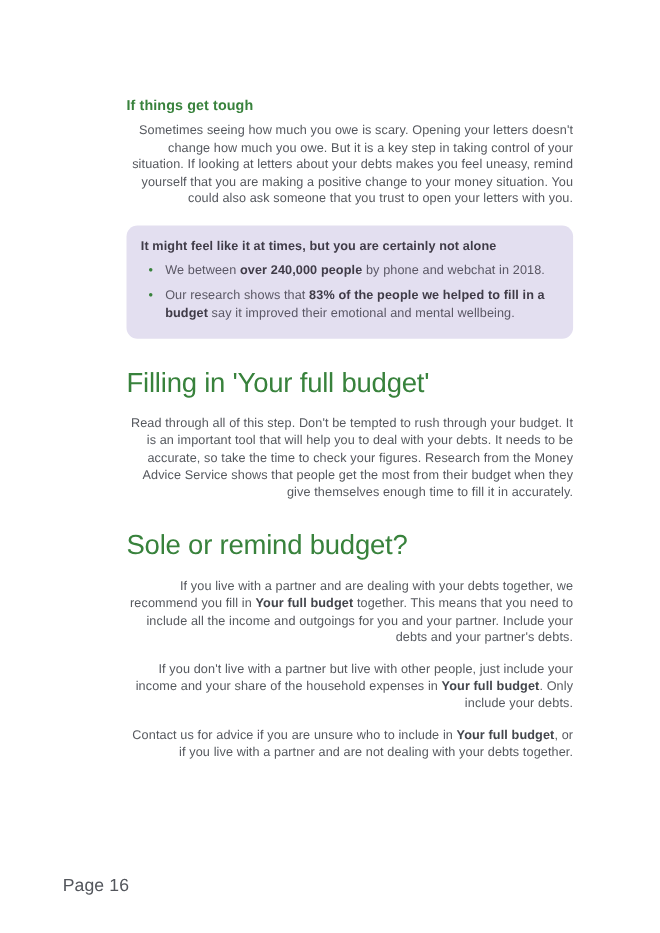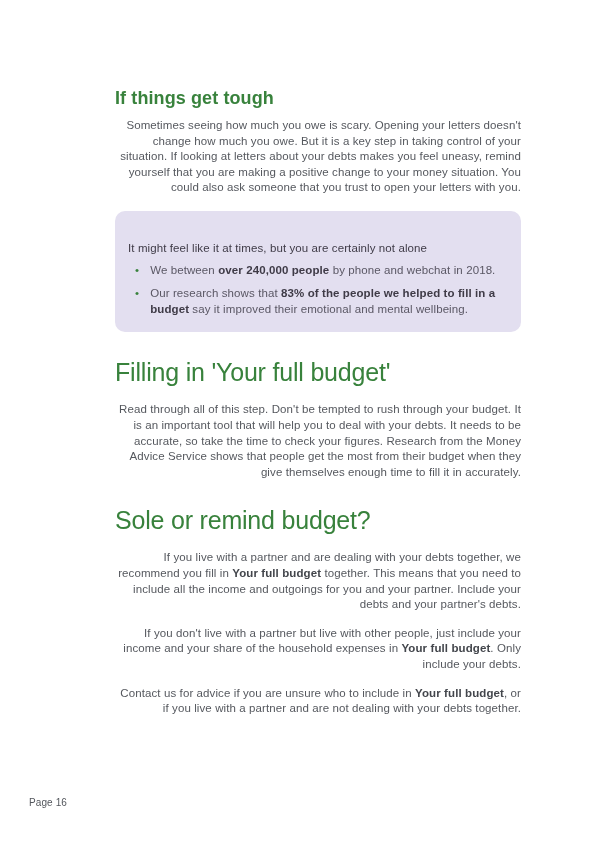--- a/index.html
+++ b/index.html
@@ -21,21 +21,21 @@
     position: relative;
     background: #ffffff;
   }
   .content {
     position: absolute;
     left: 115px;
     top: 88px;
     width: 406px;
   }
   .sub-heading {
-    font-size: 18px;
+    font-size: 13px;
     font-weight: bold;
     color: #38823c;
     margin: 0 0 9px 0;
     letter-spacing: 0.1px;
   }
   p.body {
     font-size: 11.5px;
     line-height: 15.6px;
     color: #55585e;
     margin: 0 0 13px 0;
@@ -47,23 +47,23 @@
     color: #43464c;
   }
   .callout {
     background: #e3dff0;
     border-radius: 10px;
     padding: 13px 16px 7px 13px;
     margin: 15px 0 0 0;
   }
   .callout-heading {
     font-size: 11.5px;
-    font-weight: normal;
+    font-weight: bold;
     color: #3f3b47;
-    margin: 18px 0 9px 0;
+    margin: 0 0 9px 0;
     letter-spacing: 0.1px;
   }
   ul.callout-list {
     list-style: none;
     margin: 0;
     padding: 0;
   }
   ul.callout-list li {
     display: flex;
     align-items: flex-start;
@@ -86,23 +86,23 @@
   }
   h1.main-heading {
     font-size: 25px;
     font-weight: normal;
     color: #38823c;
     margin: 26px 0 15px 0;
     letter-spacing: -0.2px;
   }
   .footer {
     position: absolute;
-    left: 29px;
+    left: 57px;
     top: 797px;
-    font-size: 10px;
+    font-size: 16px;
     color: #53565c;
     letter-spacing: 0.1px;
   }
 </style>
 </head>
 <body>
 
 <div class="page">
   <div class="content">
 

